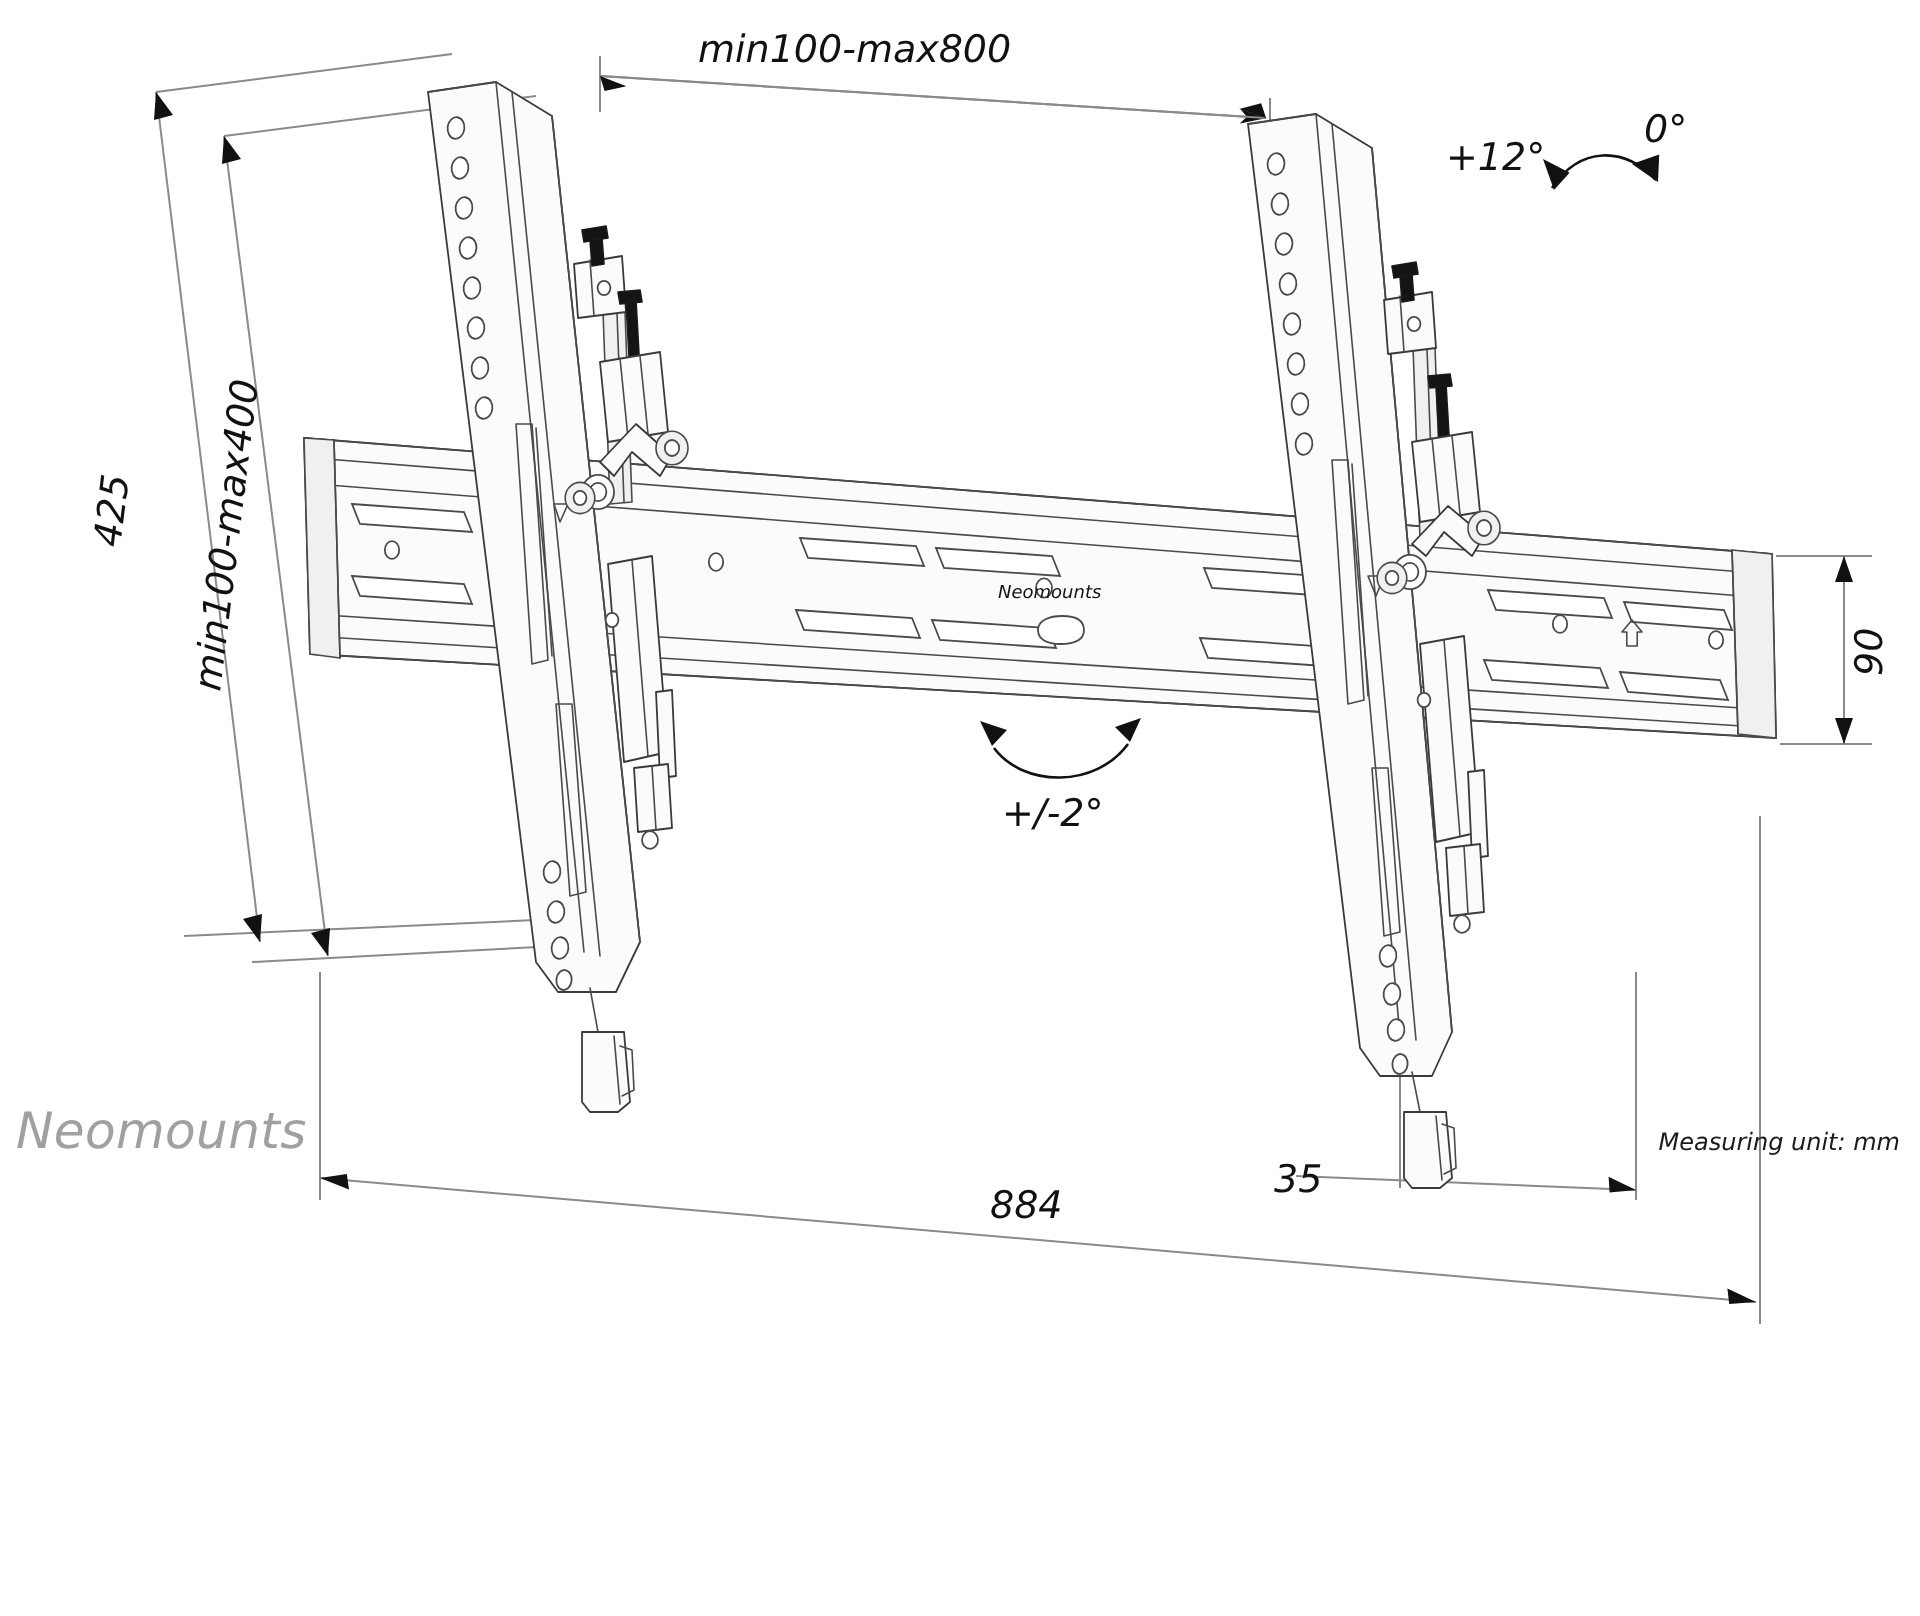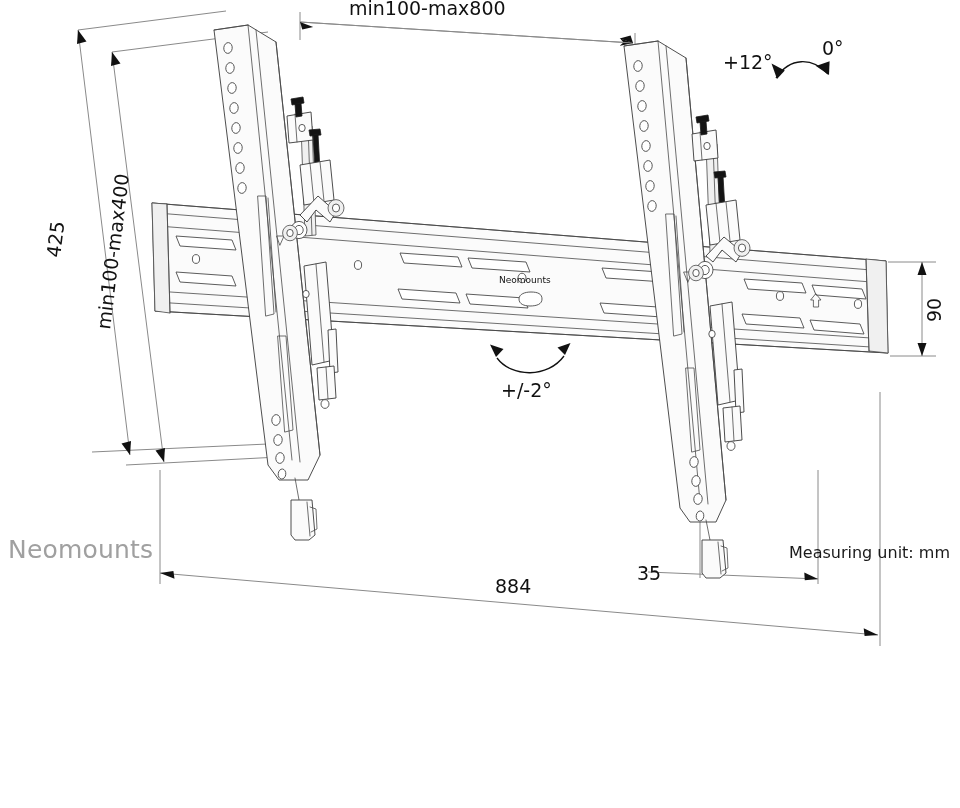--- a/index.html
+++ b/index.html
@@ -9,23 +9,24 @@
   }
   body {
     width: 960px;
     height: 808px;
     position: relative;
     overflow: hidden;
     font-family: "DejaVu Sans", "Liberation Sans", sans-serif;
   }
   #drawing-root {
     position: absolute;
-    left: 0; top: 0;
+    left: 0; top: 16px;
     width: 960px;
     height: 572px;
+    font-style: italic;
   }
   svg.sheet {
     display: block;
     width: 960px;
     height: 808px;
   }
   .dim-line   { stroke: #8a8a8a; stroke-width: 1; fill: none; }
   .dim-ext    { stroke: #8a8a8a; stroke-width: 1; fill: none; }
   .arrow      { fill: #111111; stroke: none; }
   .dim-text   { fill: #111111; font-family: "DejaVu Sans", "Liberation Sans", sans-serif; font-size: 19px; letter-spacing: 0px; }
@@ -47,21 +48,21 @@
     font-size: 25px;
     color: #a0a0a0;
     letter-spacing: 0.2px;
     white-space: nowrap;
   }
   .footer-unit {
     position: absolute;
     right: 10px;
     bottom: 10px;
     font-family: "DejaVu Sans", "Liberation Sans", sans-serif;
-    font-size: 16px;
+    font-size: 12px;
     color: #1a1a1a;
     white-space: nowrap;
   }
 </style>
 </head>
 <body>
 
 <div id="drawing-root">
 
 <svg class="sheet" viewBox="0 0 960 808" xmlns="http://www.w3.org/2000/svg">

